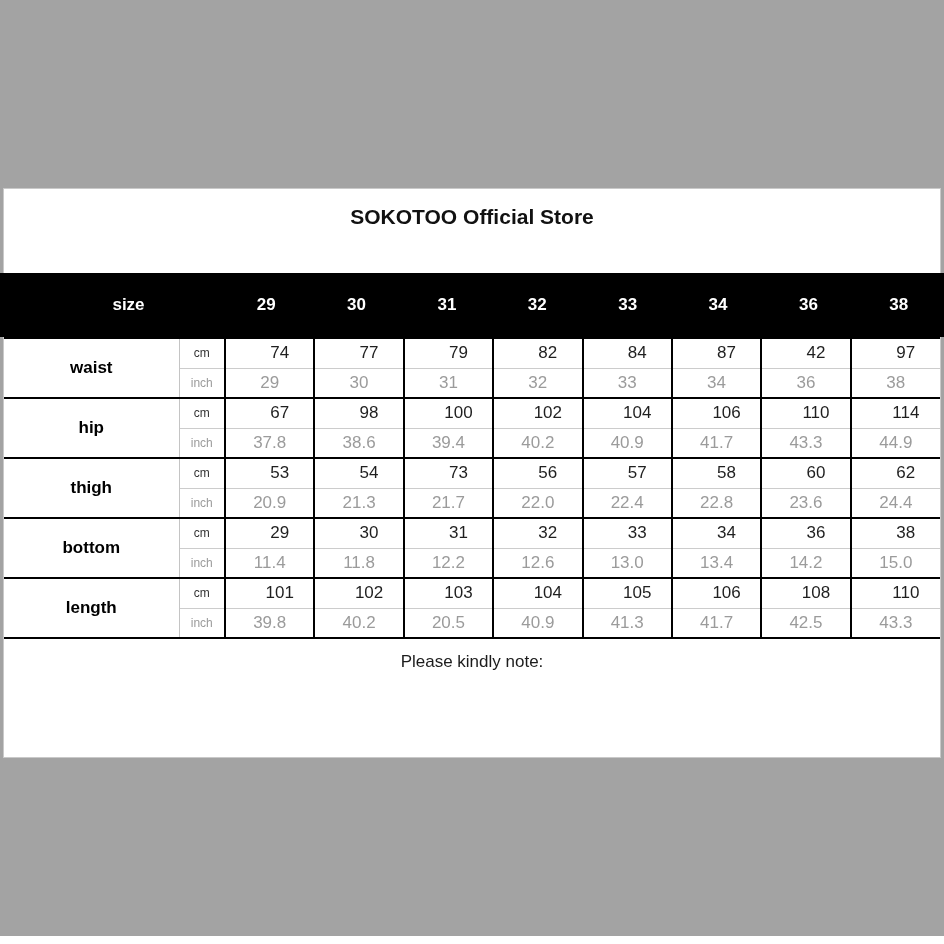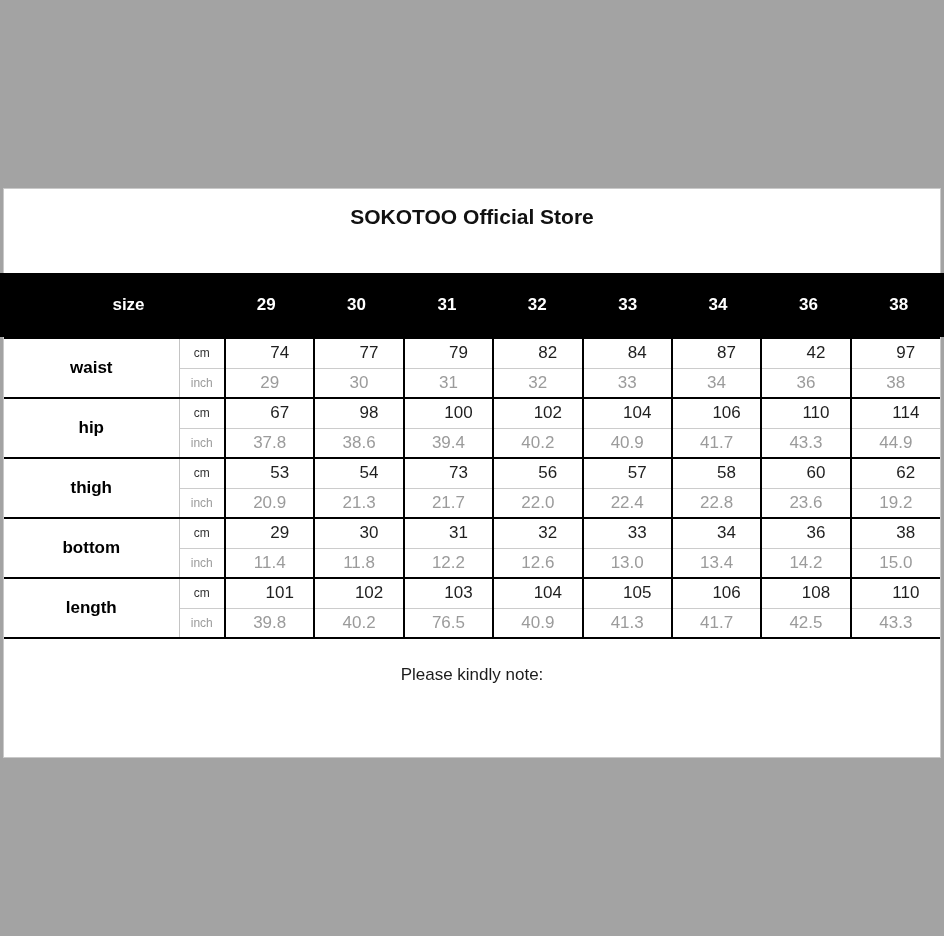--- a/index.html
+++ b/index.html
@@ -22,21 +22,21 @@
   .inch-row td { border-top:1px solid #ccc; }
   .size-table { border-bottom:2px solid #000; }
   td.rowlabel { font-weight:bold; color:#000; font-size:17px; }
   td.unit { border-left:1px solid #c4c4c4; font-size:12px; }
   td.unit.u-cm { color:#333; }
   td.unit.u-inch { color:#9b9b9b;margin-top:23px; }
   td.val { border-left:2px solid #000; }
   td.val.v-cm { color:#1f1f1f;padding-left:20px; }
   td.val.v-inch { color:#9b9b9b; }
 
-  .notes { height:118px; padding-top:24px; text-align:center; font-size:17px;
+  .notes { height:118px; padding-top:11px; text-align:center; font-size:17px;
            line-height:23.5px; color:#1c1c1c; }
   .note-line { white-space:pre-wrap; }
 </style>
 </head>
 <body>
 
 <div class="page">
   <div class="sheet">
 
     <div class="title-block">
@@ -132,21 +132,21 @@
         </tr>
         <tr class="inch-row">
           <td class="unit u-inch">inch</td>
           <td class="val v-inch">20.9</td>
           <td class="val v-inch">21.3</td>
           <td class="val v-inch">21.7</td>
           <td class="val v-inch">22.0</td>
           <td class="val v-inch">22.4</td>
           <td class="val v-inch">22.8</td>
           <td class="val v-inch">23.6</td>
-          <td class="val v-inch">19.2</td>
+          <td class="val v-inch">24.4</td>
         </tr>
 
         <tr class="cm-row">
           <td class="rowlabel" rowspan="2">bottom</td>
           <td class="unit u-cm">cm</td>
           <td class="val v-cm">29</td>
           <td class="val v-cm">30</td>
           <td class="val v-cm">31</td>
           <td class="val v-cm">32</td>
           <td class="val v-cm">33</td>
@@ -175,21 +175,21 @@
           <td class="val v-cm">104</td>
           <td class="val v-cm">105</td>
           <td class="val v-cm">106</td>
           <td class="val v-cm">108</td>
           <td class="val v-cm">110</td>
         </tr>
         <tr class="inch-row">
           <td class="unit u-inch">inch</td>
           <td class="val v-inch">39.8</td>
           <td class="val v-inch">40.2</td>
-          <td class="val v-inch">76.5</td>
+          <td class="val v-inch">20.5</td>
           <td class="val v-inch">40.9</td>
           <td class="val v-inch">41.3</td>
           <td class="val v-inch">41.7</td>
           <td class="val v-inch">42.5</td>
           <td class="val v-inch">43.3</td>
         </tr>
       </tbody>
     </table>
 
     <div class="notes">

